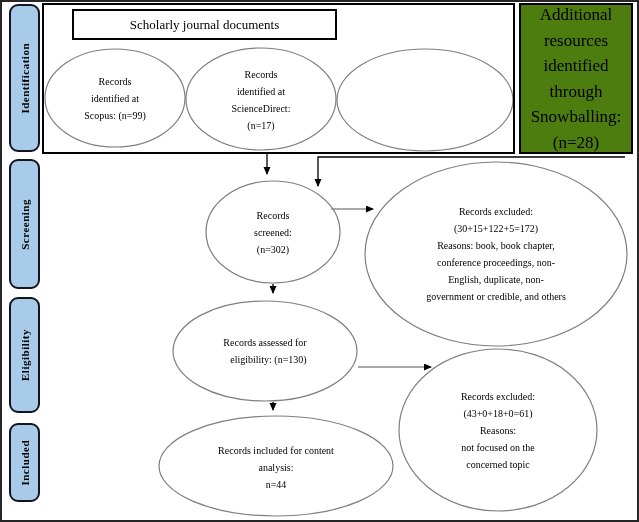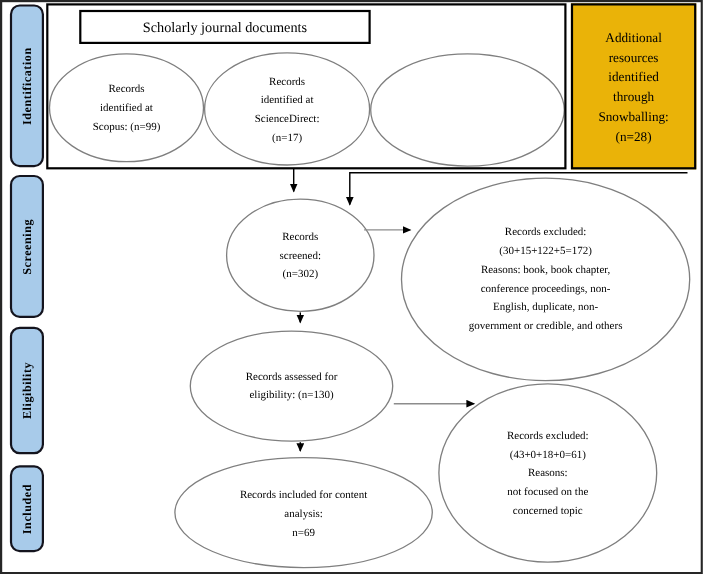--- a/index.html
+++ b/index.html
@@ -36,22 +36,22 @@
     position:absolute;height:27px;
     border:2px solid #000;
     display:flex;align-items:center;justify-content:center;
     font-size:13px;background:#fff;
   }
   .snow-box{
     position:absolute;left:517px;top:1px;width:110px;height:147px;
     border:2px solid #000;
     display:flex;align-items:center;justify-content:center;
     text-align:center;
-    font-size:12px;line-height:1.5;
-    white-space:pre-line;background:#eab308;
+    font-size:17px;line-height:1.5;
+    white-space:pre-line;background:#4d7c0f;
   }
   .node-text{
     position:absolute;
     display:flex;align-items:center;justify-content:center;
     text-align:center;
     white-space:pre-line;
     font-size:10px;line-height:1.7;
   }
 </style>
 </head>
@@ -119,24 +119,24 @@
 (n=17)</div>
   <div class="node-text" style="left:211px;top:190px;width:120px;height:80px;">Records
 screened:
 (n=302)</div>
   <div class="node-text" style="left:369px;top:176px;width:250px;height:152px;">Records excluded:
 (30+15+122+5=172)
 Reasons: book, book chapter,
 conference proceedings, non-
 English, duplicate, non-
 government or credible, and others</div>
-  <div class="node-text" style="left:173px;top:318px;width:180px;height:62px;">Records assessed for
+  <div class="node-text" style="left:173px;top:318px;width:180px;height:62px;text-align:right;">Records assessed for
 eligibility: (n=130)</div>
   <div class="node-text" style="left:406px;top:366px;width:180px;height:124px;">Records excluded:
 (43+0+18+0=61)
 Reasons:
 not focused on the
 concerned topic</div>
   <div class="node-text" style="left:174px;top:430px;width:200px;height:70px;">Records included for content
 analysis:
-n=69</div>
+n=44</div>
 
 </div>
 
 </body></html>

